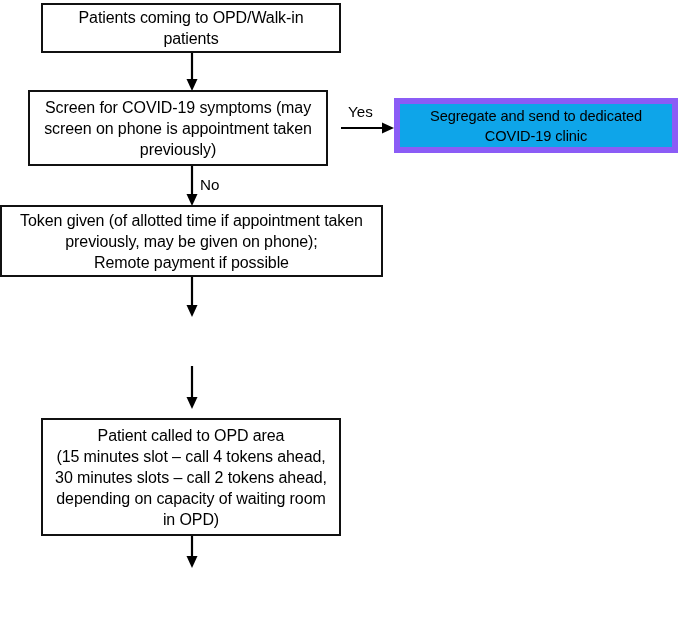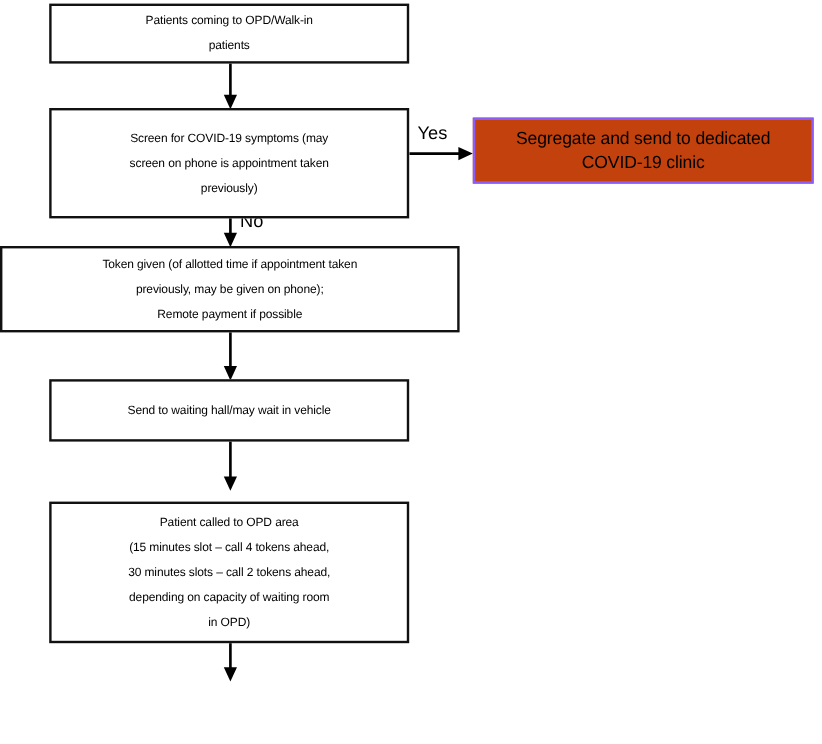--- a/index.html
+++ b/index.html
@@ -26,37 +26,37 @@
     background: #ffffff;
     display: flex;
     align-items: center;
     justify-content: center;
     text-align: center;
   }
   .node .node-text {
     display: block;
     width: 100%;
     padding: 0 6px;
-    font-size: 10px;
+    font-size: 16px;
     line-height: 21px;
     letter-spacing: -0.1px;
     white-space: pre-line;
   }
   .node.highlight {
-    background: #c2410c;
-    border: 2px solid #8b5cf6;
+    background: #0ea5e9;
+    border: 6px solid #8b5cf6;
   }
   .node.highlight .node-text {
     font-size: 14.6px;
     line-height: 20px;
   }
 
   
   #node-opd-arrival { left: 41px;  top: 3px;   width: 300px; height: 50px; }
-  #node-covid-screen { left: 41px; top: 90px;  width: 300px; height: 92px; }
+  #node-covid-screen { left: 28px; top: 90px;  width: 300px; height: 76px; }
   #node-segregate    { left: 394px; top: 98px; width: 284px; height: 55px; }
   #node-token-given  { left: 0px;   top: 205px; width: 383px; height: 72px; }
   #node-waiting-hall { left: 41px;  top: 316px; width: 300px; height: 52px; }
   #node-patient-call { left: 41px;  top: 408px; width: 300px; height: 118px; margin-top: 10px; }
   #node-doctor-office{ left: 41px;  top: 568px; width: 300px; height: 50px; }
 
   .edge {
     position: absolute;
   }
   .edge svg { display: block; }
@@ -137,23 +137,20 @@
     <span class="node-text">Segregate and send to dedicated
 COVID-19 clinic</span>
   </div>
 
   <div class="node" id="node-token-given">
     <span class="node-text">Token given (of allotted time if appointment taken
 previously, may be given on phone);
 Remote payment if possible</span>
   </div>
 
-  <div class="node" id="node-waiting-hall">
-    <span class="node-text">Send to waiting hall/may wait in vehicle</span>
-  </div>
 
   <div class="node" id="node-patient-call">
     <span class="node-text">Patient called to OPD area
 (15 minutes slot – call 4 tokens ahead,
 30 minutes slots – call 2 tokens ahead,
 depending on capacity of waiting room
 in OPD)</span>
   </div>
 
 

